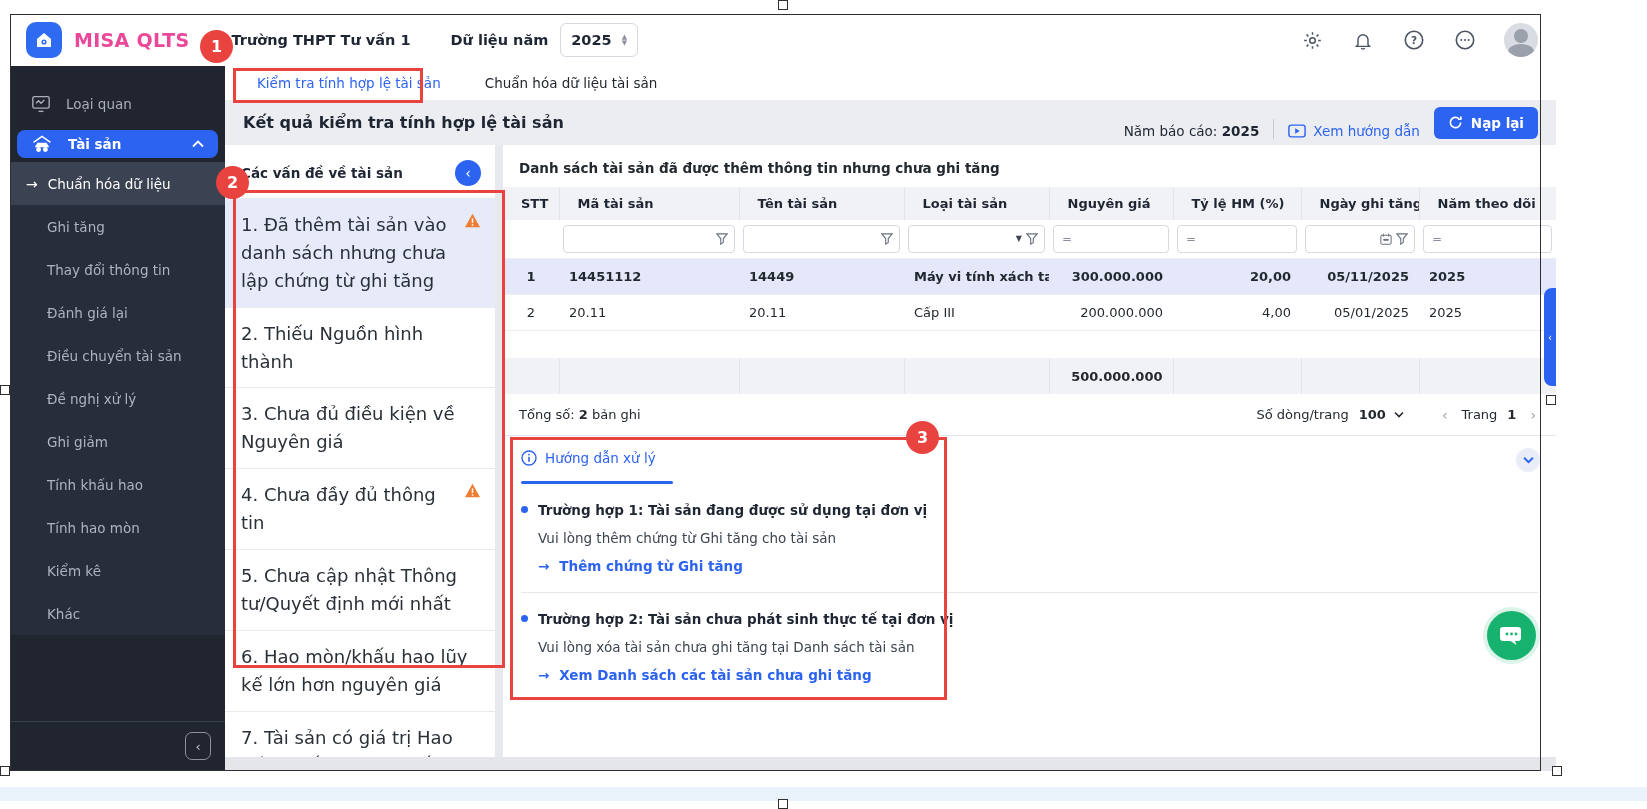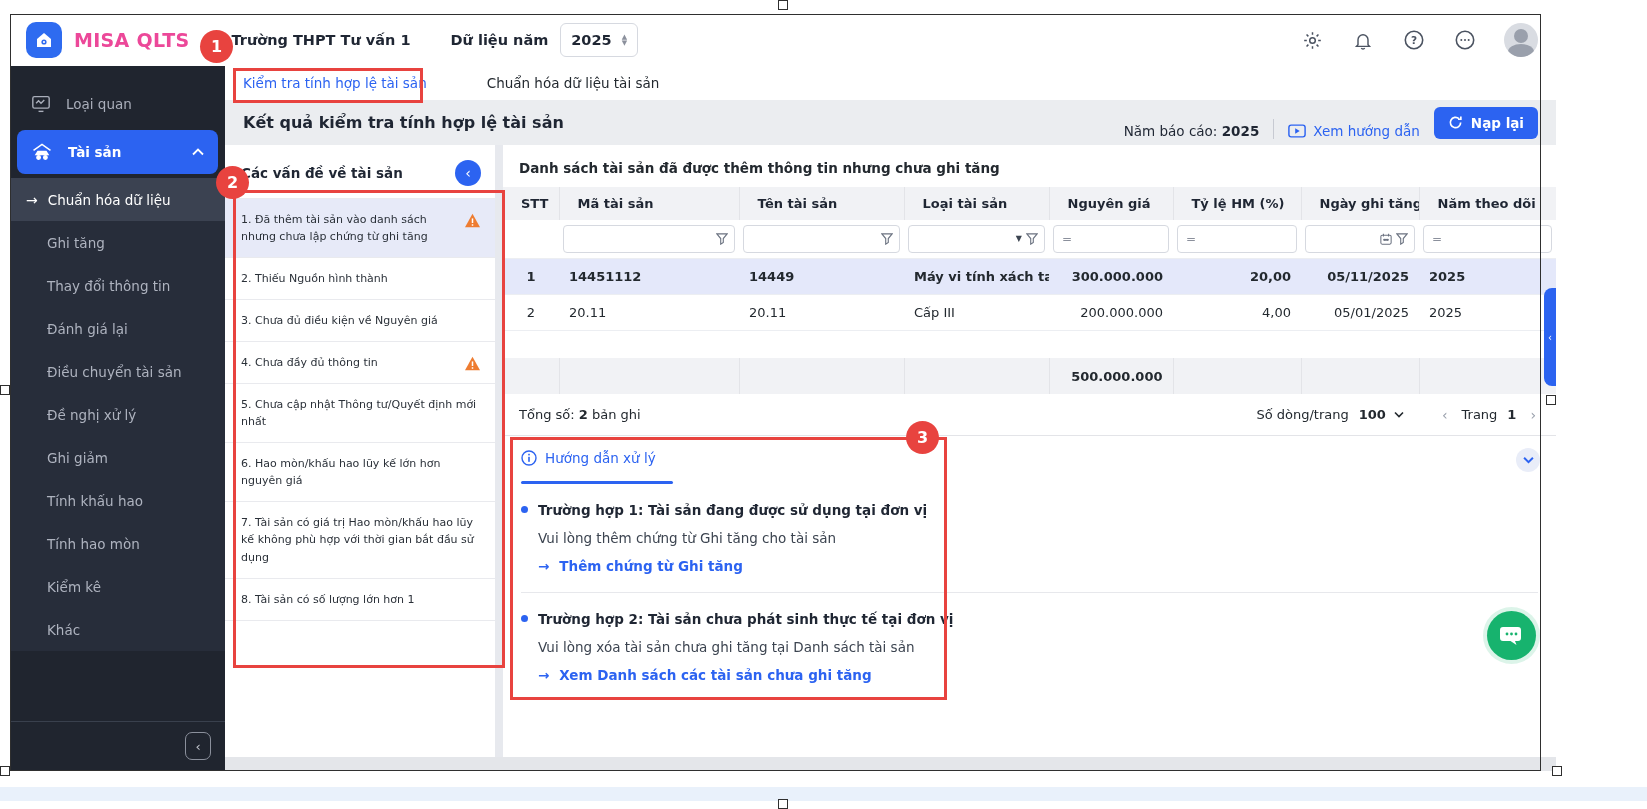--- a/index.html
+++ b/index.html
@@ -28,48 +28,48 @@
   .avatar { width:34px; height:34px; border-radius:50%; background:#d9dce2; overflow:hidden; position:relative; }
   .avatar .head { position:absolute; left:10px; top:6px; width:14px; height:14px; border-radius:50%; background:#9aa0ac; }
   .avatar .bodyshape { position:absolute; left:4px; top:21px; width:26px; height:16px; border-radius:50% 50% 0 0; background:#9aa0ac; }
 
   
   .appbody { display:flex; height:705px; }
   .sidebar { width:215px; background:#20252f; flex:0 0 auto; display:flex; flex-direction:column; position:relative; }
   .navitem { height:48px; display:flex; align-items:center; padding-left:21px; gap:15px; color:#a9aeba; font-size:13.5px; cursor:pointer; }
   .navitem .nlabel { white-space:nowrap; }
   .badge-new { background:#f03e4d; color:#fff; font-size:8.5px; font-weight:700; padding:2px 4px; border-radius:3px; margin-left:6px; }
-  .navitem.active-root { background:#2c63f1; color:#fff; font-weight:700; border-radius:8px; margin:2px 7px; height:44px; padding-left:14px; }
+  .navitem.active-root { background:#2c63f1; color:#fff; font-weight:700; border-radius:8px; margin:2px 7px; height:28px; padding-left:14px; }
   .navitem.active-root .chev { margin-left:auto; margin-right:14px; }
   .subgroup { background:#272d3a; margin-top:2px; }
   .subitem { min-height:43px; display:flex; align-items:center; padding:0 10px 0 37px; color:#aeb3bf; font-size:13.5px; cursor:pointer; gap:10px; }
   .subitem.active { background:#3b4251; color:#ffffff; padding-left:16px; }
   .subitem .arrow { font-size:14px; }
   .sb-footer { margin-top:auto; border-top:1px solid #39404d; height:50px; position:relative; }
   .collapse-btn { position:absolute; right:14px; top:10px; width:26px; height:28px; border:1.5px solid #8b909c; border-radius:7px; color:#c6cad2; display:flex; align-items:center; justify-content:center; font-size:13px; cursor:pointer; }
 
   .main { flex:1; display:flex; flex-direction:column; background:#e7e9ee; min-width:0; }
-  .tabrow { background:#fff; height:34px; display:flex; align-items:flex-end; padding-left:18px; gap:60px; }
+  .tabrow { background:#fff; height:34px; display:flex; align-items:flex-end; padding-left:32px; gap:44px; }
   .tab { font-size:13.5px; padding-bottom:9px; color:#23292f; cursor:pointer; white-space:nowrap; }
   .tab.active { color:#2c63f1; font-weight:400; }
   .toolbar { background:#ebedf0; height:45px; display:flex; align-items:center; padding:0 18px; }
   .pagetitle { font-size:16px; font-weight:700; color:#1f2633; }
   .toolbar-right { margin-left:auto; display:flex; align-items:flex-end; gap:14px; }
   .reportyear { font-size:13.5px; color:#1f2633; }
   .reportyear b { font-weight:700; }
   .vdiv { width:1px; height:20px; background:#c7cad2; }
   .guide-link { color:#2c63f1; font-size:13.5px; display:flex; align-items:center; gap:7px; cursor:pointer; }
   .reload-btn { background:#2c63f1; color:#fff; border:none; border-radius:6px; height:32px; padding:0 14px; font-size:13.5px; font-weight:700; display:flex; align-items:center; gap:8px; cursor:pointer; font-family:inherit; }
 
   .contentrow { flex:1; display:flex; gap:8px; min-height:0; }
   .issues-card { width:270px; background:#fff; flex:0 0 auto; display:flex; flex-direction:column; }
   .issues-head { display:flex; align-items:center; justify-content:space-between; padding:15px 14px 12px 16px; }
   .issues-title { font-size:13.5px; font-weight:700; color:#1f2633; }
   .circle-btn { width:26px; height:26px; border-radius:50%; background:#2c63f1; color:#fff; display:flex; align-items:center; justify-content:center; font-size:14px; cursor:pointer; }
-  .issue { padding:12px 14px 12px 16px; border-top:1px solid #e9eaee; font-size:11px; line-height:1.55; color:#2a3038; display:flex; gap:12px; cursor:pointer; }
+  .issue { padding:12px 14px 12px 16px; border-top:1px solid #e9eaee; font-size:18px; line-height:1.55; color:#2a3038; display:flex; gap:12px; cursor:pointer; }
   .issue .itext { flex:1; }
   .issue.active { background:#e7eaf8; }
   .warn { width:17px; height:15px; flex:0 0 auto; margin-top:2px; }
 
   .right-card { flex:1; background:#fff; display:flex; flex-direction:column; min-width:0; position:relative; }
   .list-title { font-size:13.5px; font-weight:700; color:#23292f; padding:15px 16px 11px 16px; }
   table.assets { border-collapse:collapse; table-layout:fixed; width:100%; }
   .assets th { background:#f1f2f5; font-size:13px; font-weight:700; color:#1f2633; height:33px; padding:0 18px; border-right:1px solid #e3e4e8; text-align:left; white-space:nowrap; overflow:hidden; }
   .assets th:last-child { border-right:none; }
   .assets td { font-size:13px; height:36px; padding:0 10px; white-space:nowrap; overflow:hidden; }

